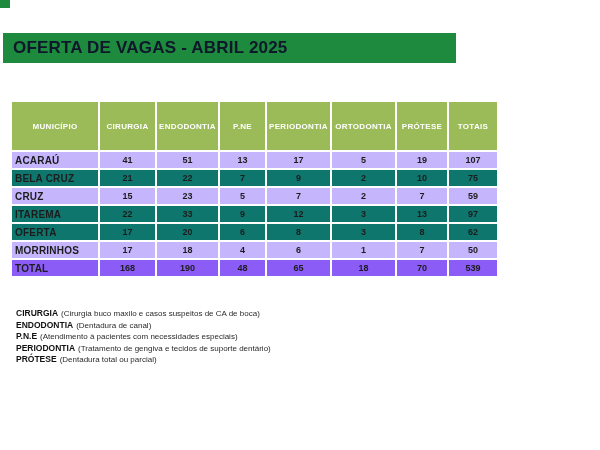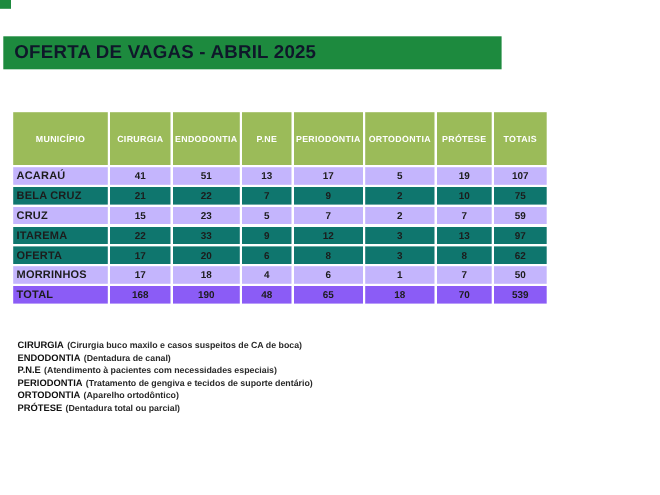--- a/index.html
+++ b/index.html
@@ -60,21 +60,21 @@
   tr.total-row td { background: #8b5cf6; font-weight: 700; }
   .footnotes {
     position: absolute; left: 16px; top: 308px;
     width: 420px;
   }
   .footnote-line {
     font-size: 8px; line-height: 10.5px;
     color: #2a2a2a; white-space: nowrap;
   }
   .footnote-line .term { font-weight: 700; color: #111; font-size: 8.5px; }
-  .footnote-line .desc { font-weight: 700; }
+  .footnote-line .desc { font-weight: 400; }
 </style>
 </head>
 <body>
 
 <div class="page" style="--title-green: #1d8a3e; --header-olive: #9bbb59;">
 
   <div class="corner-chip"></div>
 
   <div class="title-bar">
     <span>OFERTA DE VAGAS - ABRIL 2025</span>
@@ -175,17 +175,16 @@
           <td>539</td>
         </tr>
       </tbody>
   </table>
 
   <div class="footnotes">
       <div class="footnote-line"><span class="term" style="margin-right: 3px;">CIRURGIA</span><span class="desc">(Cirurgia buco maxilo e casos suspeitos de CA de boca)</span></div>
       <div class="footnote-line"><span class="term" style="margin-right: 3px;">ENDODONTIA</span><span class="desc">(Dentadura de canal)</span></div>
       <div class="footnote-line"><span class="term" style="margin-right: 3px; margin-top: 32px;">P.N.E</span><span class="desc">(Atendimento à pacientes com necessidades especiais)</span></div>
       <div class="footnote-line"><span class="term" style="margin-right: 3px;">PERIODONTIA</span><span class="desc">(Tratamento de gengiva e tecidos de suporte dentário)</span></div>
-      <div class="footnote-line"><span class="term" style="margin-right: 3px;">ORTODONTIA</span><span class="desc">(Aparelho ortodôntico)</span></div>
       <div class="footnote-line"><span class="term" style="margin-right: 3px;">PRÓTESE</span><span class="desc">(Dentadura total ou parcial)</span></div>
     </div>
 
 </div>
 
 </body></html>

